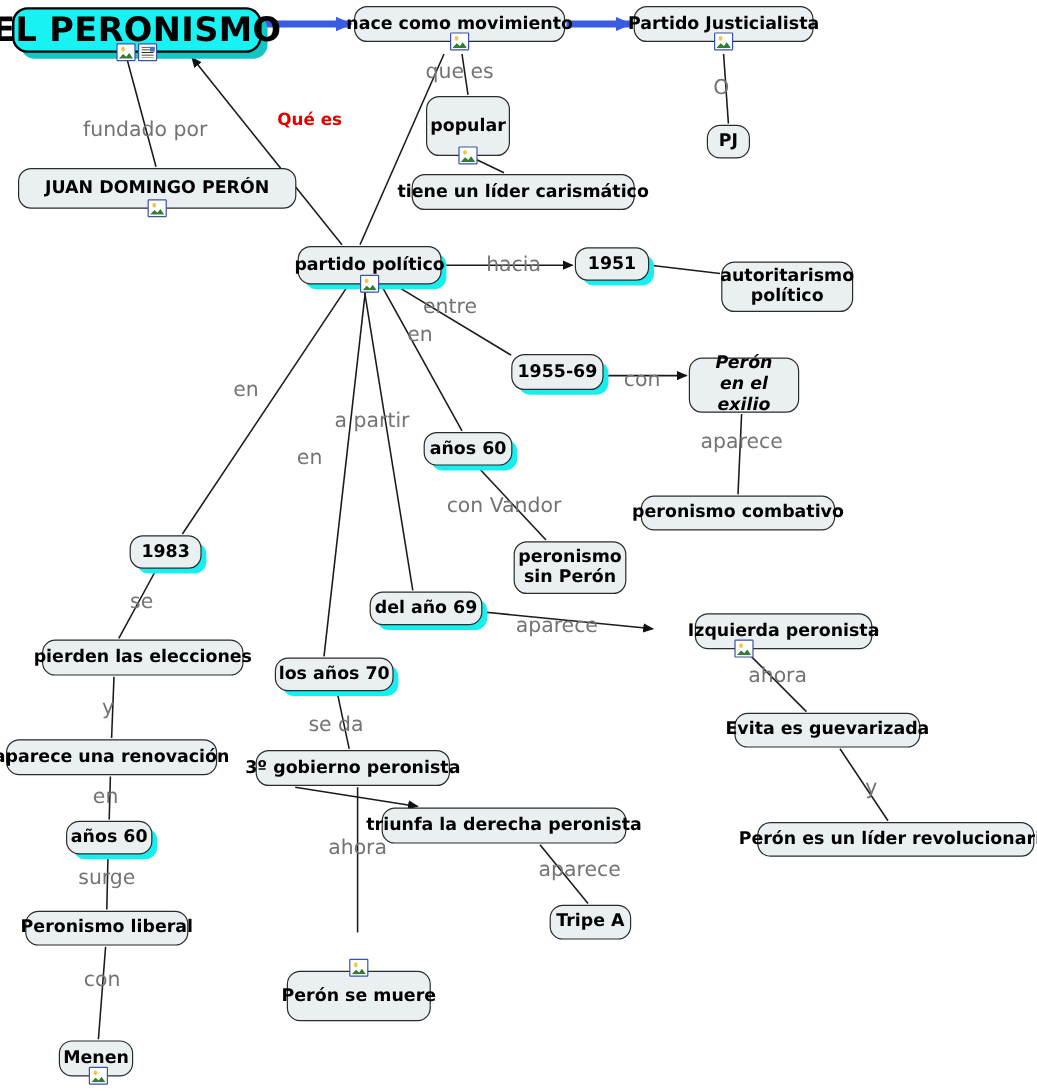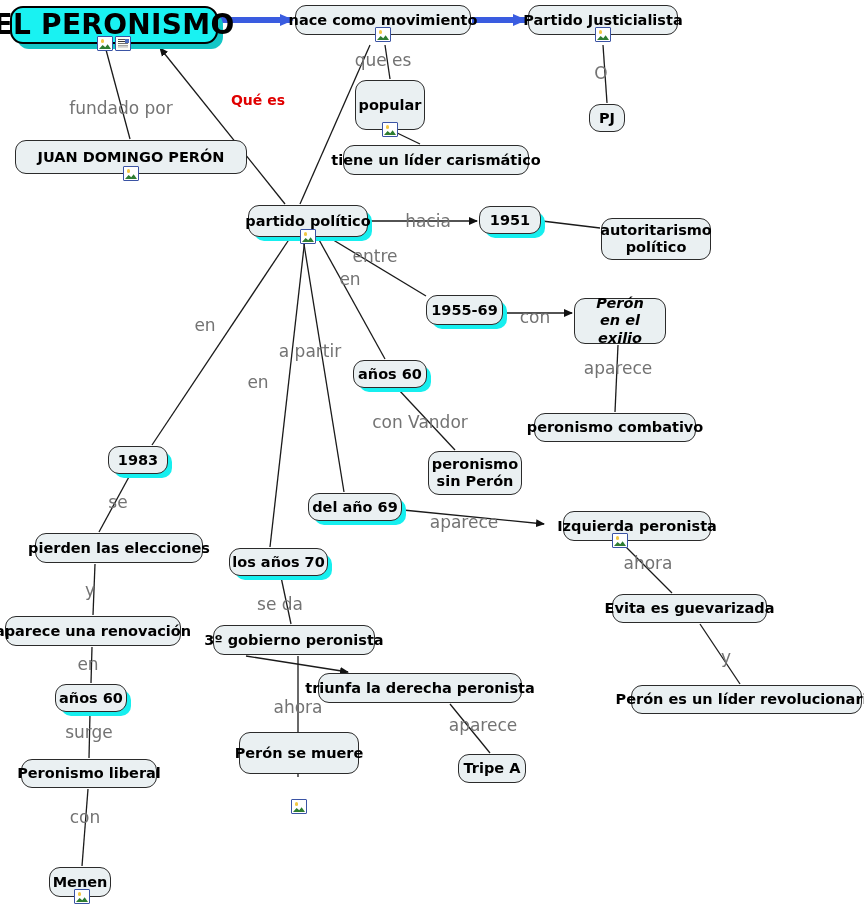--- a/index.html
+++ b/index.html
@@ -263,21 +263,21 @@
       </div>
       <div class="node has-children" style="left: 353px; top: 360px; width: 74px; height: 28px;">
         <span>años 60</span>
       </div>
       <div class="node two-line" style="left: 428px; top: 451px; width: 94px; height: 44px;">
         <span>peronismo<br>sin Perón</span>
       </div>
       <div class="node has-children" style="left: 308px; top: 493px; width: 94px; height: 28px;">
         <span>del año 69</span>
       </div>
-      <div class="node" style="left: 563px; top: 511px; width: 148px; height: 30px;">
+      <div class="node" style="left: 579px; top: 511px; width: 148px; height: 30px;">
         <span>Izquierda peronista</span>
       </div>
       <div class="icon-row" style="left: 620px; top: 533px;">
         <span class="res-icon picture"></span>
       </div>
       <div class="node" style="left: 612px; top: 594px; width: 155px; height: 29px;">
         <span>Evita es guevarizada</span>
       </div>
       <div class="node" style="left: 631px; top: 685px; width: 231px; height: 29px;">
         <span>Perón es un líder revolucionario</span>
@@ -308,20 +308,20 @@
       </div>
       <div class="node" style="left: 213px; top: 625px; width: 162px; height: 30px;">
         <span>3º gobierno peronista</span>
       </div>
       <div class="node" style="left: 318px; top: 673px; width: 204px; height: 30px;">
         <span>triunfa la derecha peronista</span>
       </div>
       <div class="node" style="left: 458px; top: 754px; width: 68px; height: 29px;">
         <span>Tripe A</span>
       </div>
-      <div class="node" style="left: 239px; top: 732px; width: 120px; height: 42px;">
+      <div class="node" style="left: 239px; top: 809px; width: 120px; height: 42px;">
         <span>Perón se muere</span>
       </div>
       <div class="icon-row" style="left: 299px; top: 799px;">
         <span class="res-icon picture"></span>
       </div>
     </div>
 </div>
 
 </body></html>

